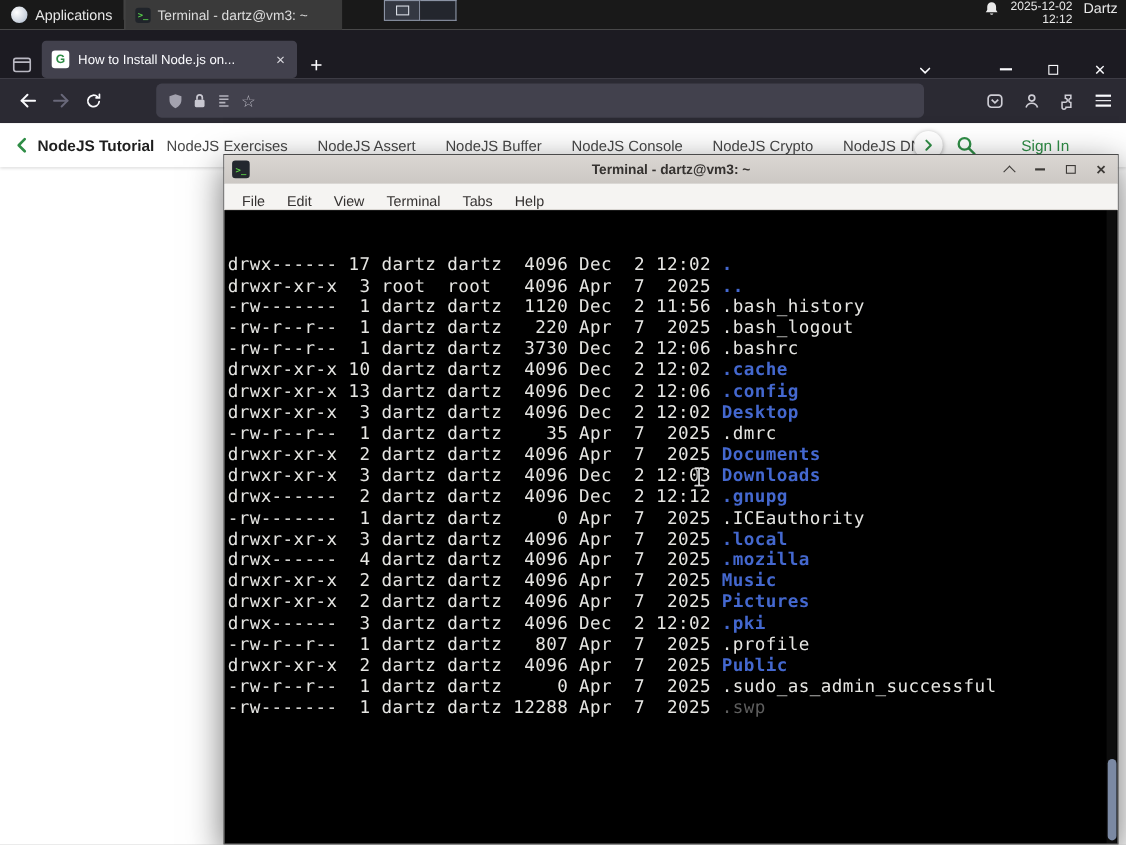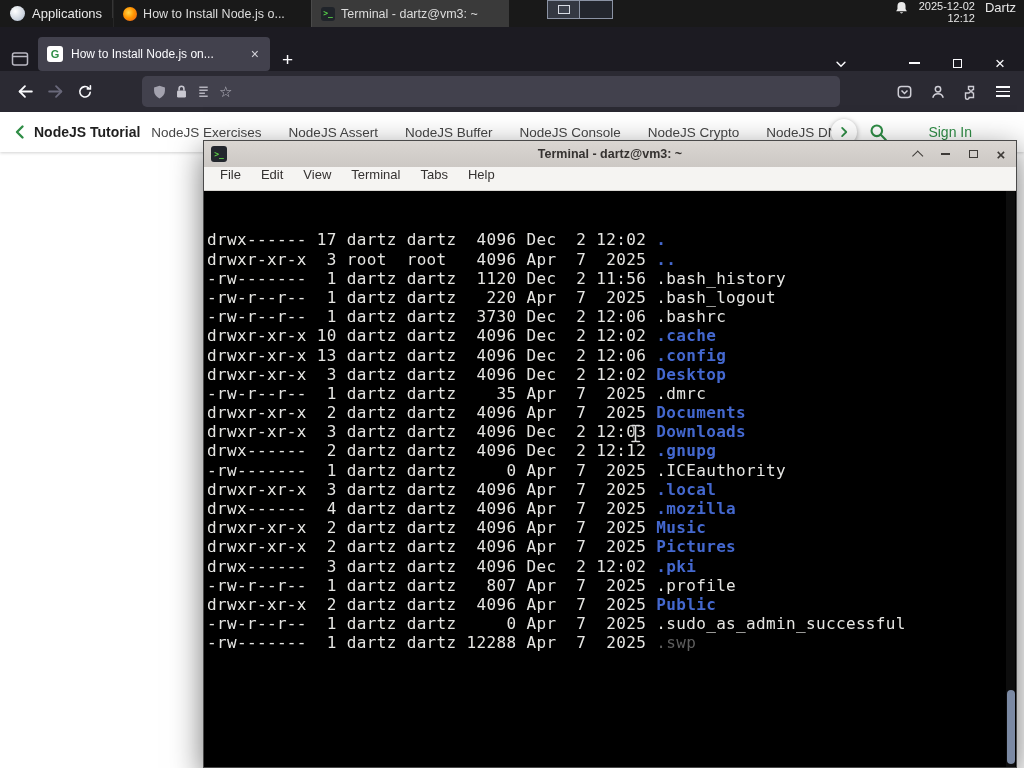--- a/index.html
+++ b/index.html
@@ -93,21 +93,21 @@
          display:flex;align-items:center;justify-content:center;font:700 8px "DejaVu Sans Mono",monospace}
   .t-ico::after{content:">_"}
   .t-title{position:absolute;left:0;right:0;text-align:center;font-size:12.5px;font-weight:700;color:#353230}
   .t-ctls{margin-left:auto;display:flex;align-items:center;gap:12px;z-index:1}
   .tc{width:16px;height:16px;display:flex;align-items:center;justify-content:center;color:#3d3a37}
   .tc-shade i{display:block;width:8px;height:8px;border-top:1.7px solid #3d3a37;border-right:1.7px solid #3d3a37;
               transform:rotate(-45deg) translate(-1px,2px)}
   .tc-min i{display:block;width:9px;height:1.8px;background:#3d3a37}
   .tc-max i{display:block;width:9px;height:8px;border:1.5px solid #3d3a37}
   .tc-close{font-size:15px;font-weight:700}
-  .t-menubar{height:24px;background:#f5f4f2;border-bottom:1px solid #d9d6d2;display:flex;align-items:flex-start;
+  .t-menubar{height:24px;background:#f5f4f2;border-bottom:1px solid #d9d6d2;display:flex;align-items:flex-end;
              padding-left:6px;flex:none;font-size:13px;color:#343130}
   .t-menu-item{padding:0 10px}
   .t-screen{flex:1;background:#000;position:relative;overflow:hidden;color:#e6e6e3;white-space:pre;
             font-family:"DejaVu Sans Mono",monospace;font-size:16px;letter-spacing:.35px;
             line-height:19.2px;padding:1px 0 0 3px}
   .t-line{height:19.2px}
   .prompt-user{color:var(--prompt-green);font-weight:700}
   .fn-dir{color:var(--dir-blue);font-weight:700}
   .fn-dim{color:var(--swp-dim)}
   .fn-file{color:#e6e6e3}
@@ -120,24 +120,20 @@
 <body>
 
 <div>
 
   <div class="taskbar">
     <div class="apps-btn">
       <span class="app-ico"></span>
       <span>Applications</span>
     </div>
     <span class="tb-sep"></span>
-    <div class="task-btn">
-      <span class="ico ff"></span>
-      <span class="tb-title">How to Install Node.js o...</span>
-    </div>
     <div class="task-btn active">
       <span class="ico term"></span>
       <span class="tb-title">Terminal - dartz@vm3: ~</span>
     </div>
     <div class="pager">
       <span class="ws">
           <span class="mini"></span>
         </span>
       <span class="ws"></span>
     </div>

